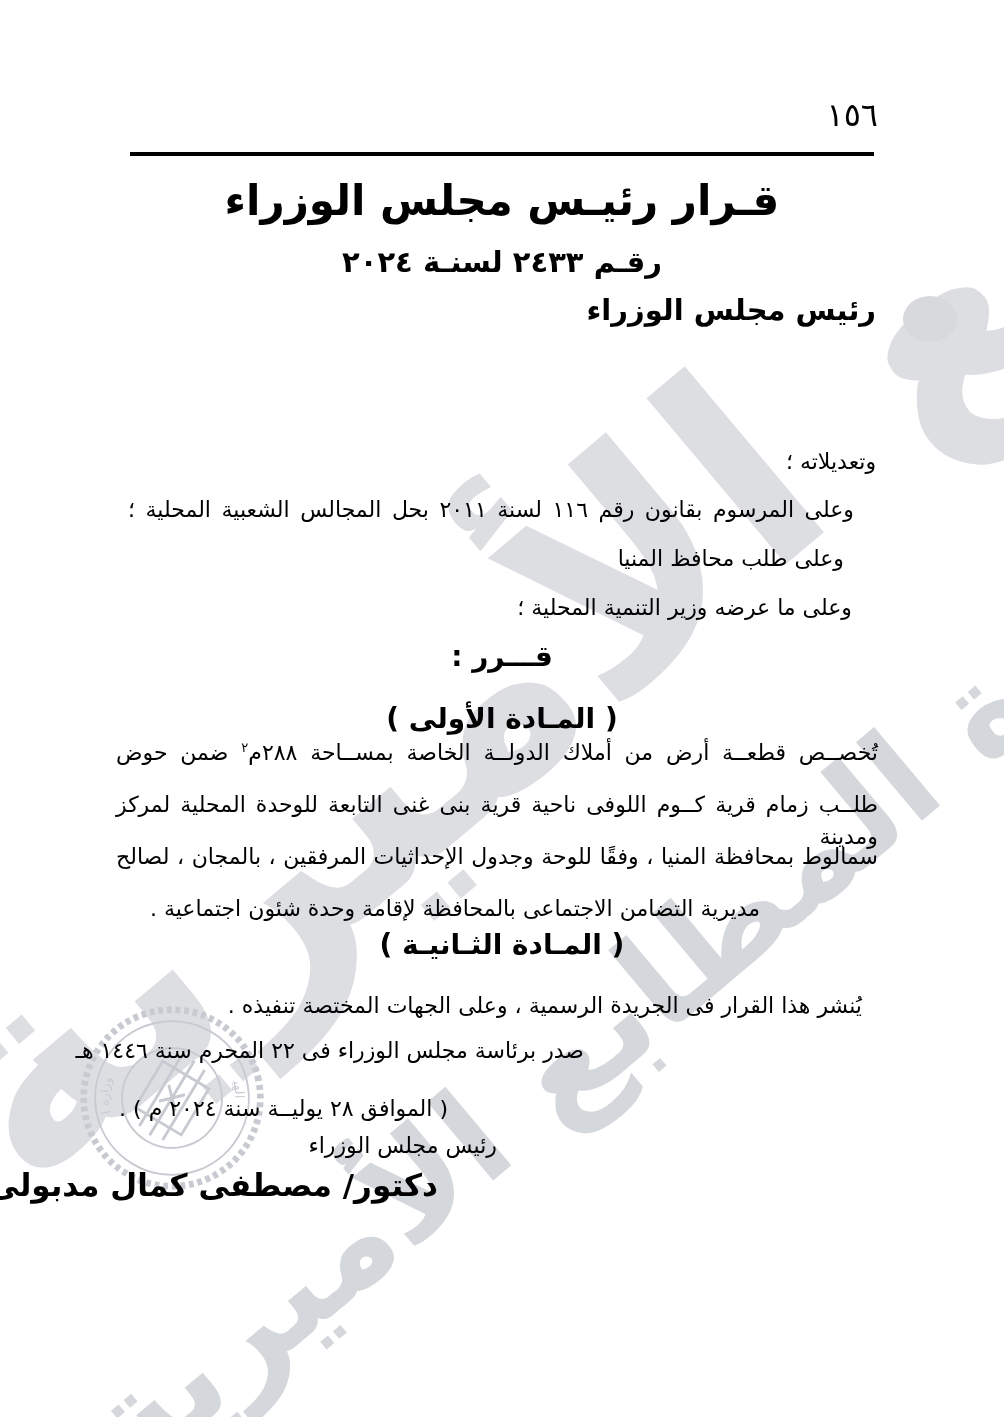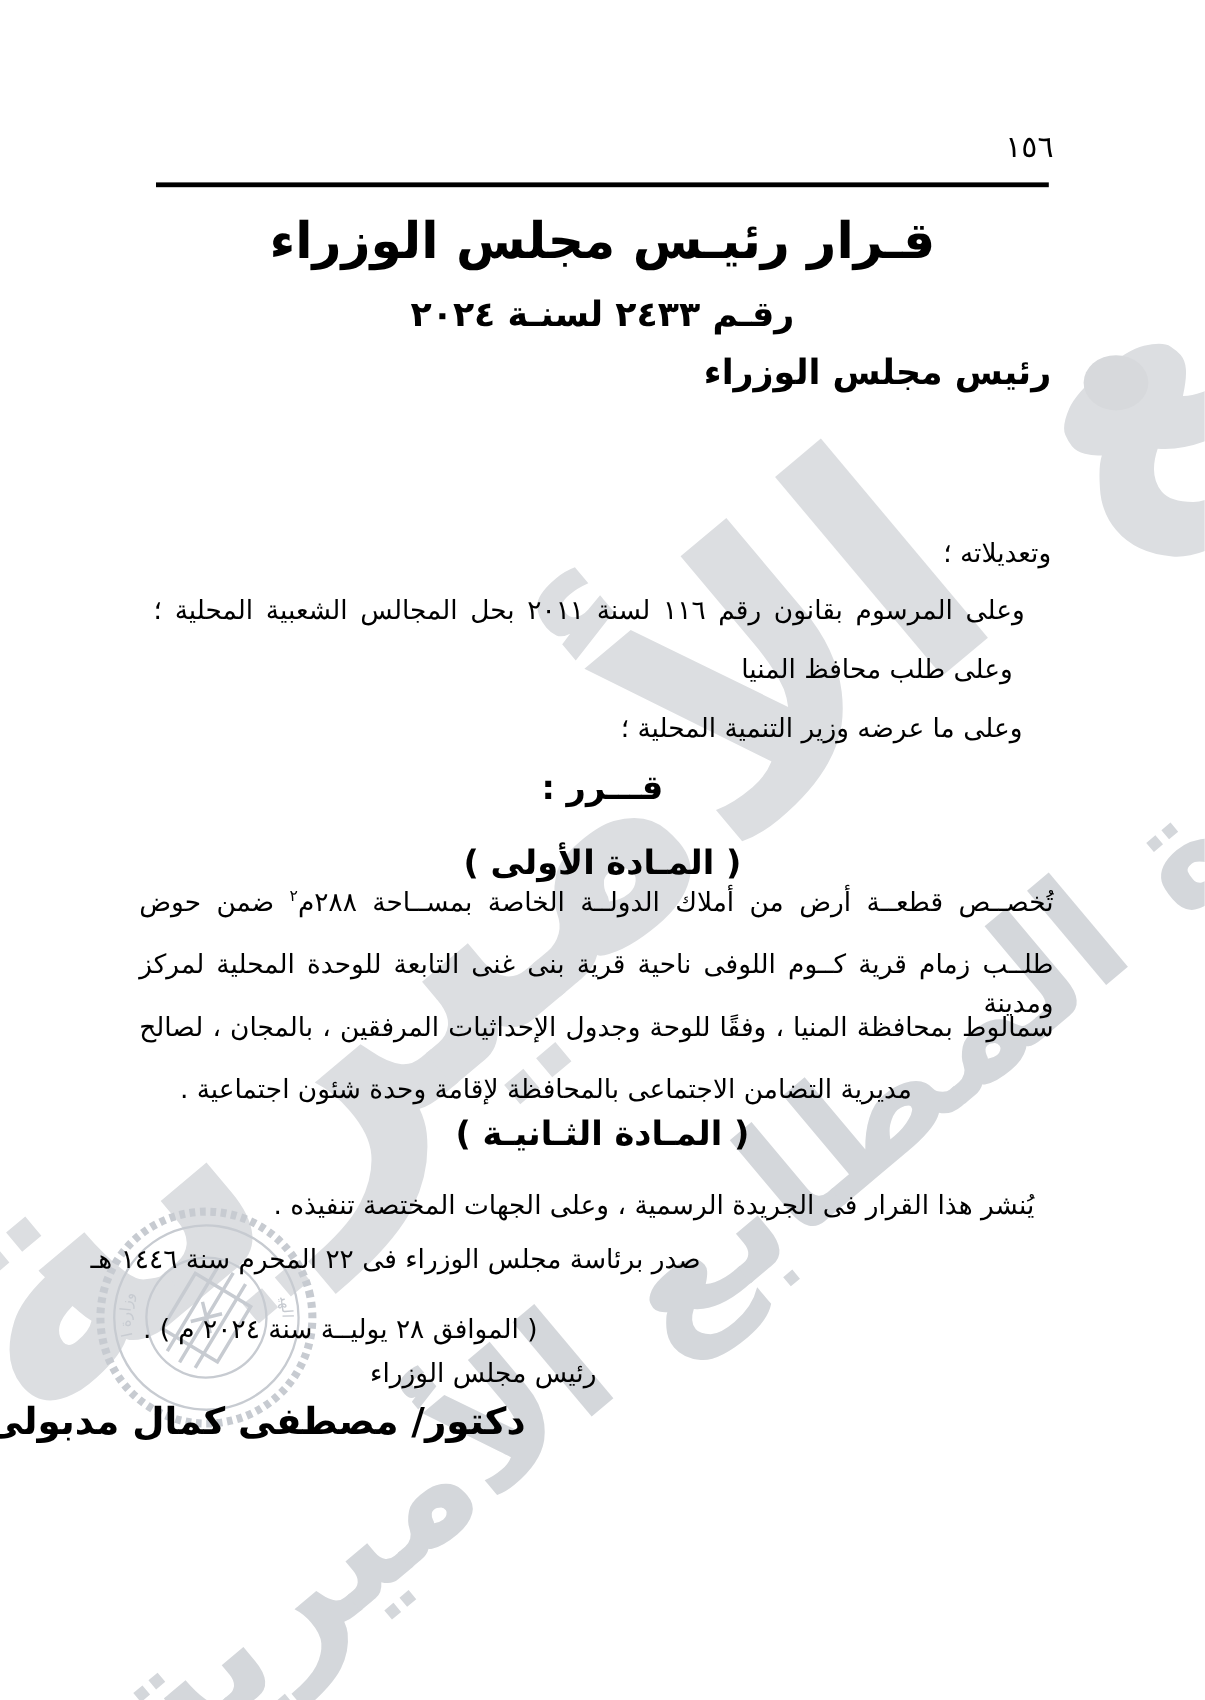--- a/index.html
+++ b/index.html
@@ -46,21 +46,21 @@
   .seal{
     position:absolute;
     left:76px;top:1002px;
     width:192px;height:192px;
     color:#c7cbd1;
     transform:rotate(-14deg);
     z-index:0;
   }
   
   .t{position:absolute;z-index:2;}
-  .page-num{top:108px;right:126px;font-size:25px;text-align:center;}
+  .page-num{top:96px;right:126px;font-size:32px;text-align:center;}
   .issue{top:107px;left:0;right:0;text-align:center;font-size:24px;}
   .rule{position:absolute;z-index:2;top:152px;left:130px;width:744px;height:4px;background:#000;}
   .title{top:176px;left:0;right:0;text-align:center;font-size:42px;font-weight:bold;}
   .subtitle{top:245px;left:0;right:0;text-align:center;font-size:29px;font-weight:bold;}
   .issuer{top:293px;right:128px;font-size:29px;font-weight:bold;}
   .line{font-size:22px;white-space:nowrap;line-height:1.45;}
   .jline{font-size:22px;text-align:justify;text-align-last:justify;line-height:1.45;}
   .sechead{left:0;right:0;text-align:center;font-size:28px;font-weight:bold;}
   .p0{top:351px;right:162px;}
   .p1{top:397px;right:128px;left:128px;text-indent:18px;}

